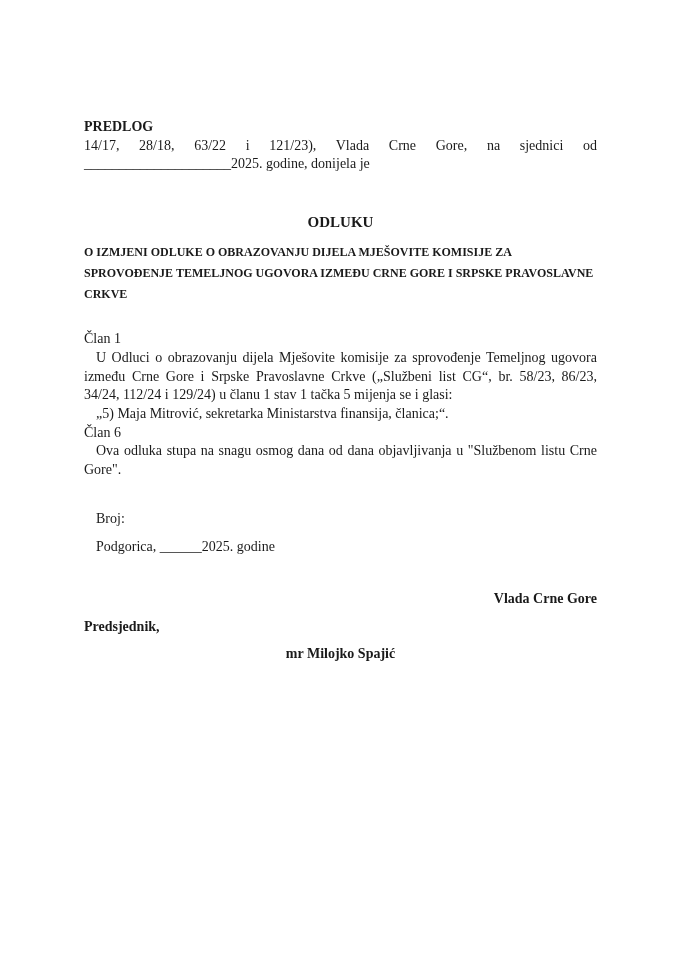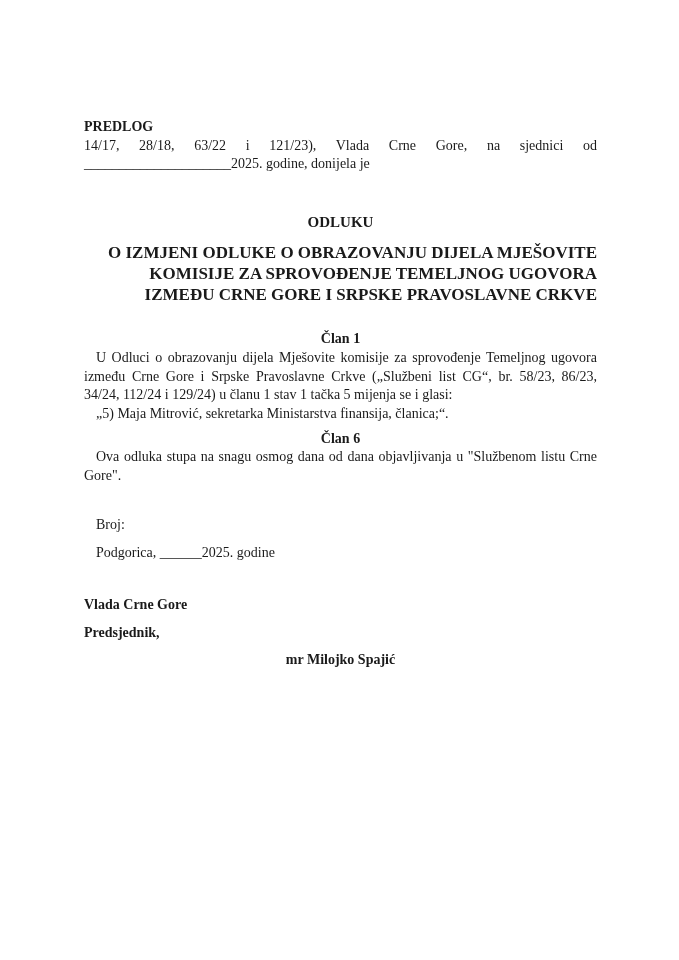--- a/index.html
+++ b/index.html
@@ -32,35 +32,34 @@
   .title-kind {
     margin-top: 38px;
     text-align: center;
     font-weight: bold;
     font-size: 15px;
     line-height: 21px;
   }
   .title-subject {
     margin-top: 9px;
     margin-bottom: 25px;
-    text-align: right;
+    text-align: left;
     font-weight: bold;
-    font-size: 17px;
+    font-size: 12px;
     line-height: 21px;
   }
   .article-heading {
-    margin-top: 6px;
-    text-align: center;
-    font-weight: bold;
+    text-align: left;
+    font-weight: normal;
   }
   .broj-line { margin-top: 30px; }
   .place-line { margin-top: 10px; }
   .sig-org {
     margin-top: 33px;
-    text-align: left;
+    text-align: right;
     font-weight: bold;
   }
   .sig-role {
     margin-top: 9px;
     font-weight: bold;
   }
   .sig-name {
     margin-top: 8px;
     text-align: center;
     font-weight: bold;

